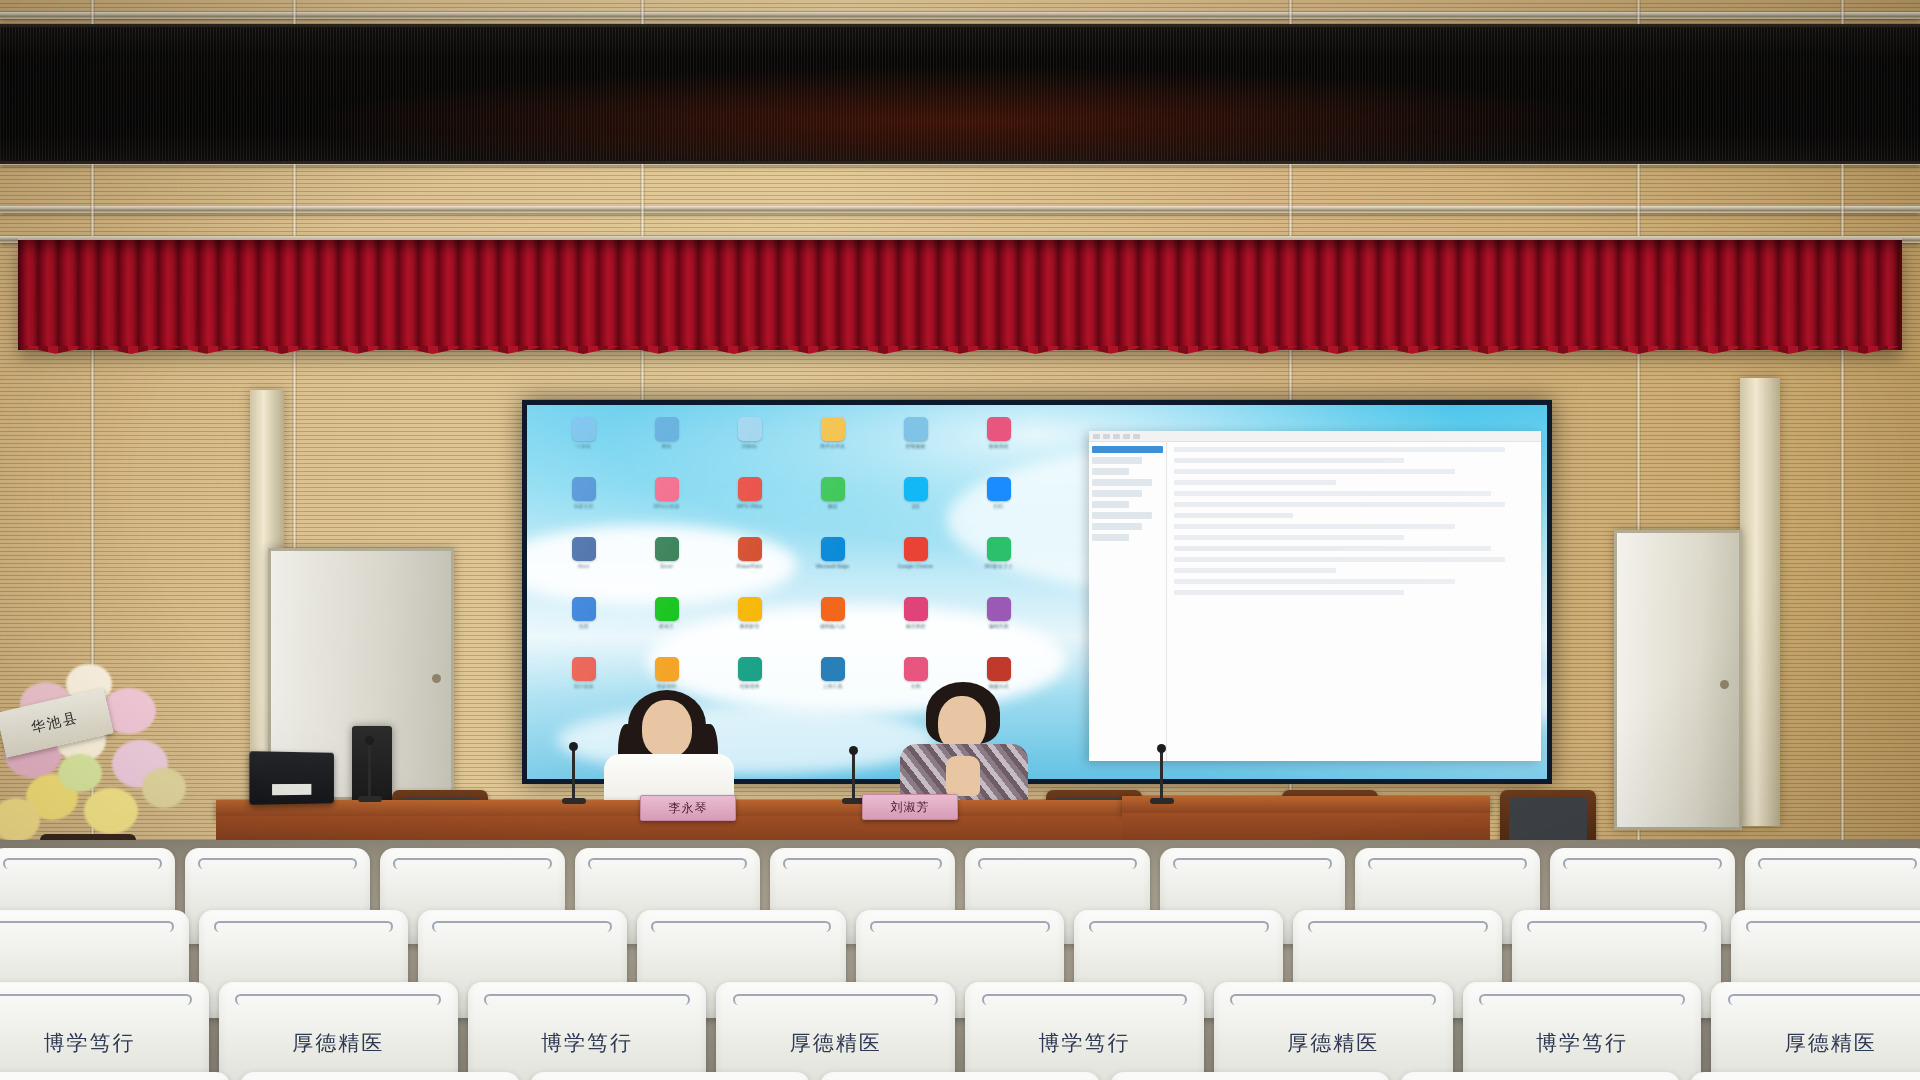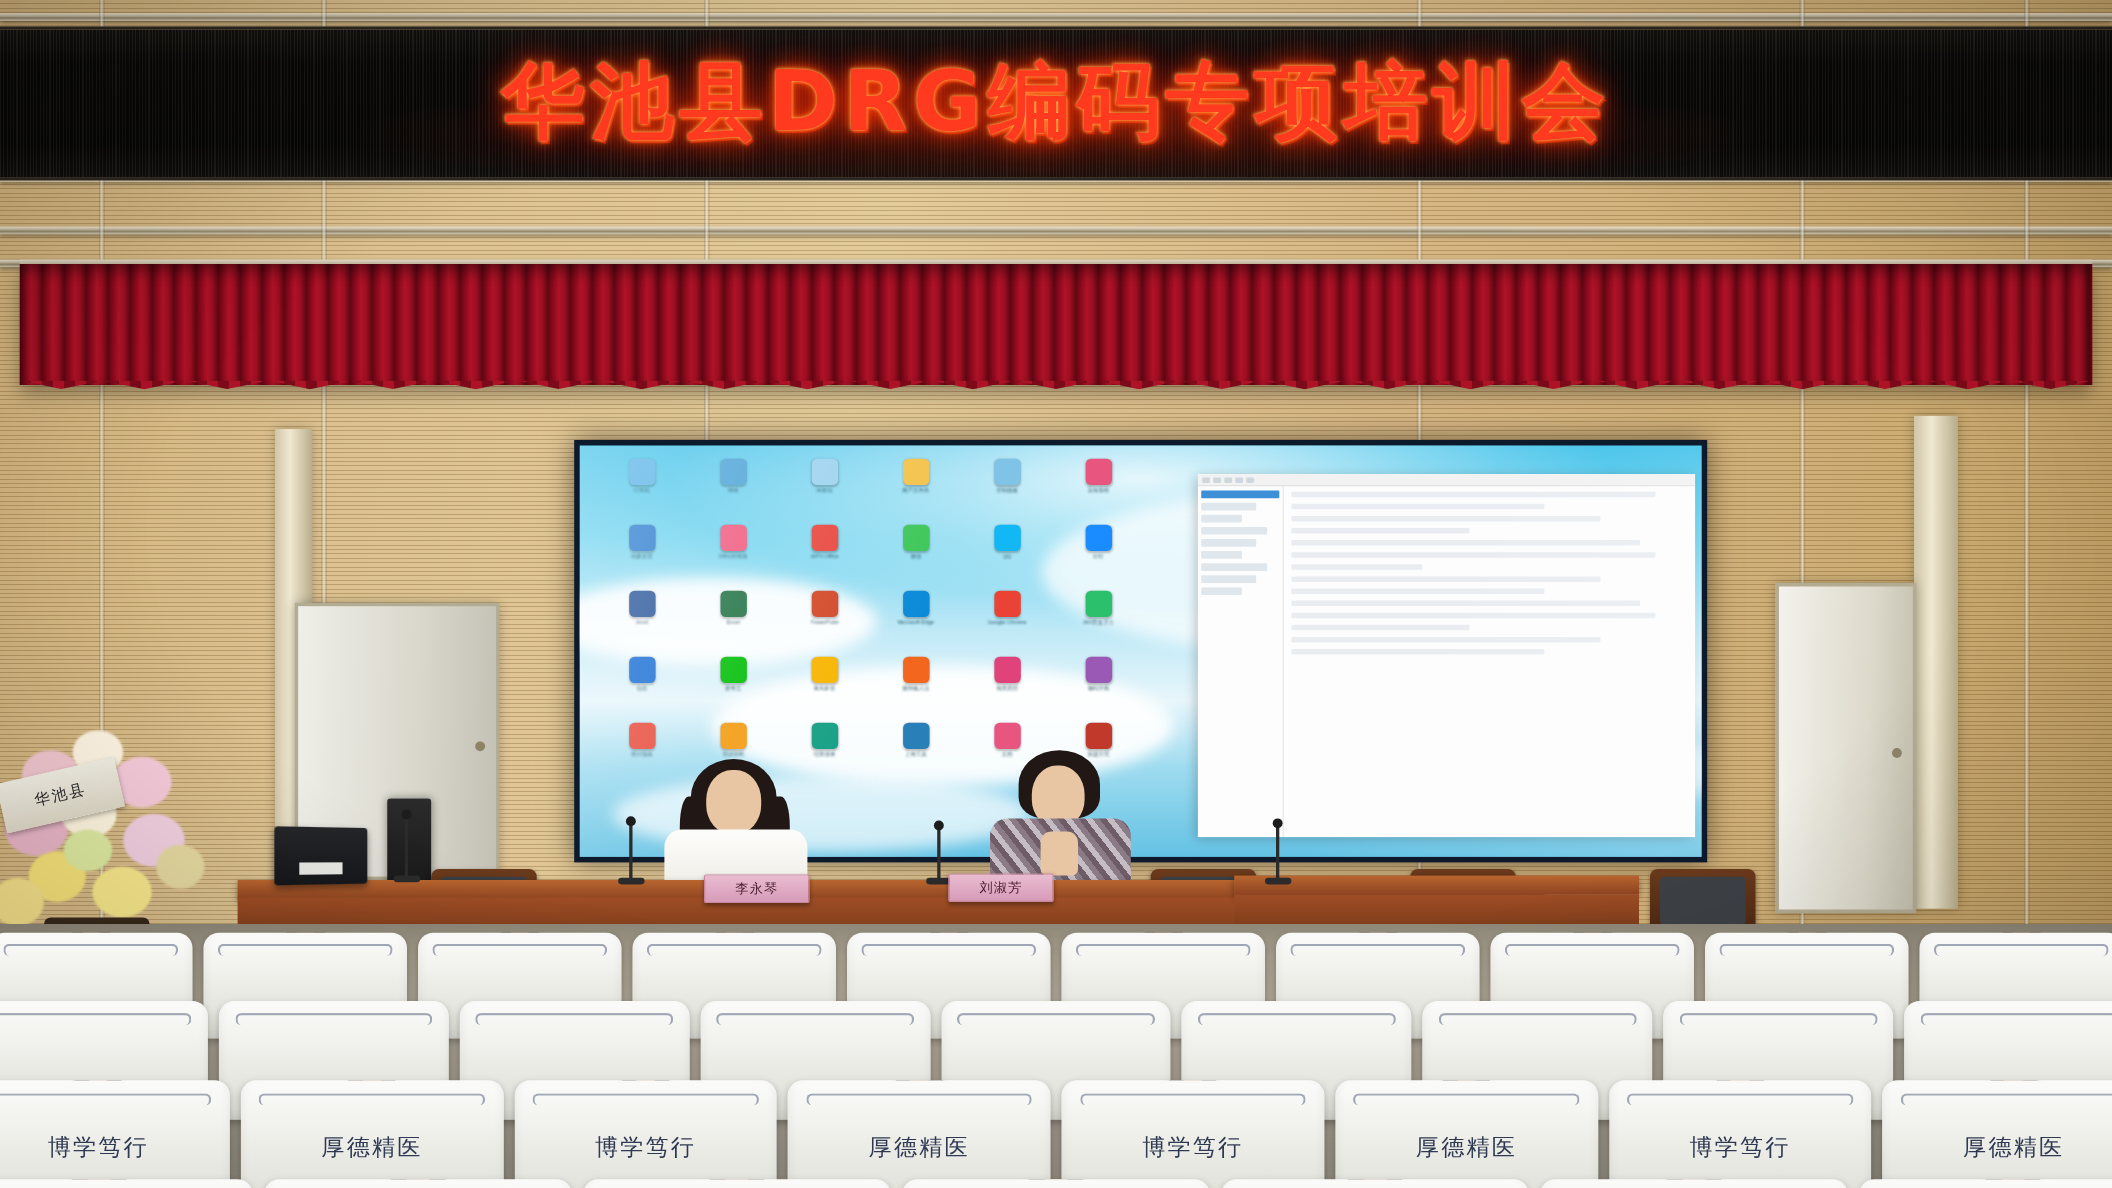--- a/index.html
+++ b/index.html
@@ -244,21 +244,20 @@
   <div class="trim t4"></div>
   <div class="seam" style="left:90px"></div>
   <div class="seam" style="left:292px"></div>
   <div class="seam" style="left:640px"></div>
   <div class="seam" style="left:1288px"></div>
   <div class="seam" style="left:1636px"></div>
   <div class="seam" style="left:1840px"></div>
 
   <div class="led-board">
     <div class="led-glow"></div>
-    <div class="led-text">华池县DRG编码专项培训会</div>
   </div>
 
   <div class="curtain-top"></div>
   <div class="curtain"></div>
 
   <div class="post p1"></div>
   <div class="post p2"></div>
   <div class="door left">
       <span class="knob"></span>
     </div>

